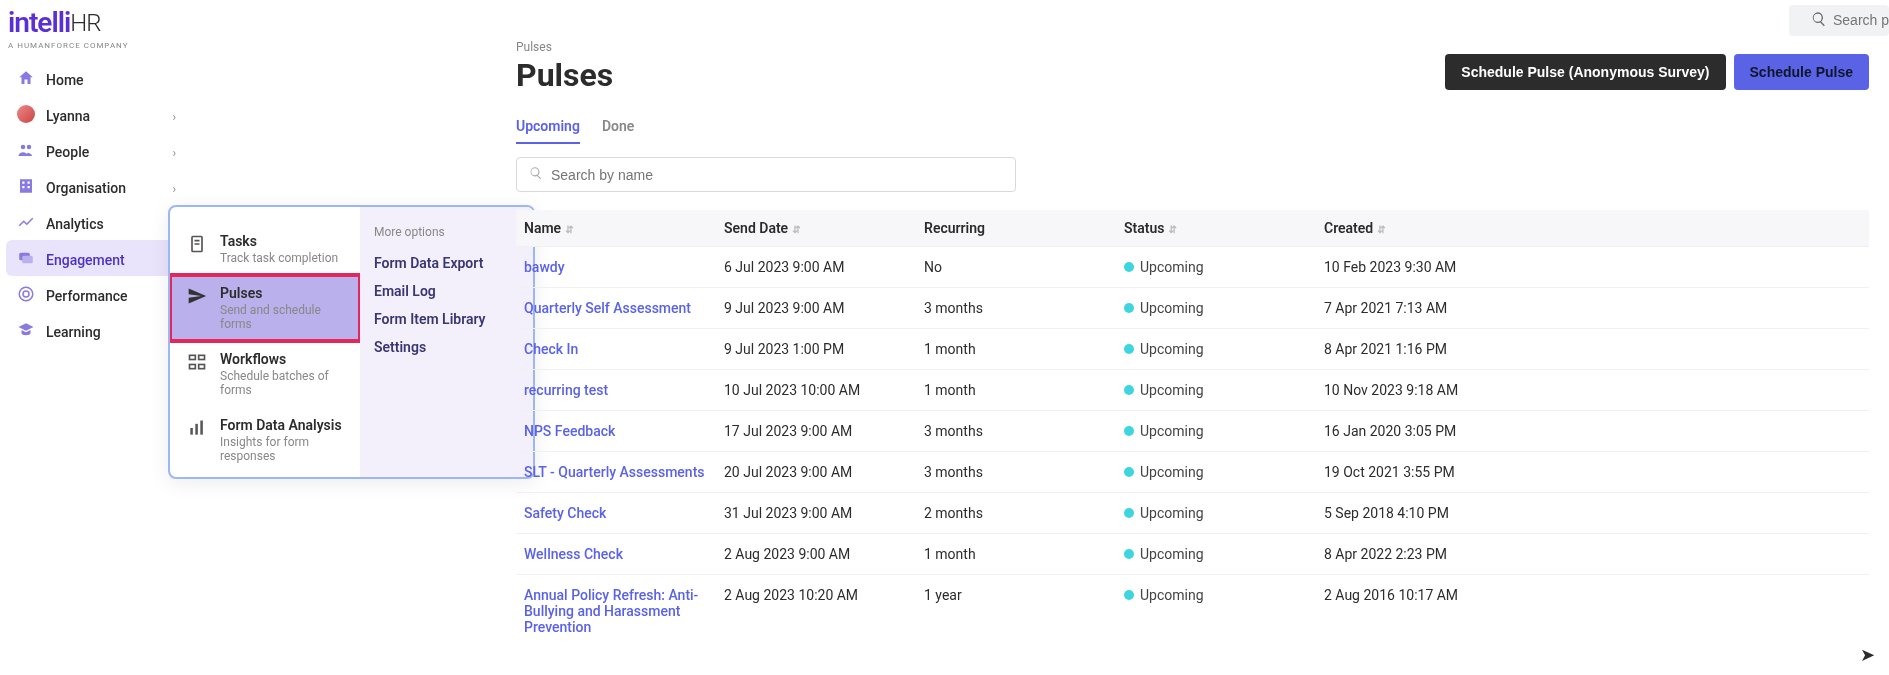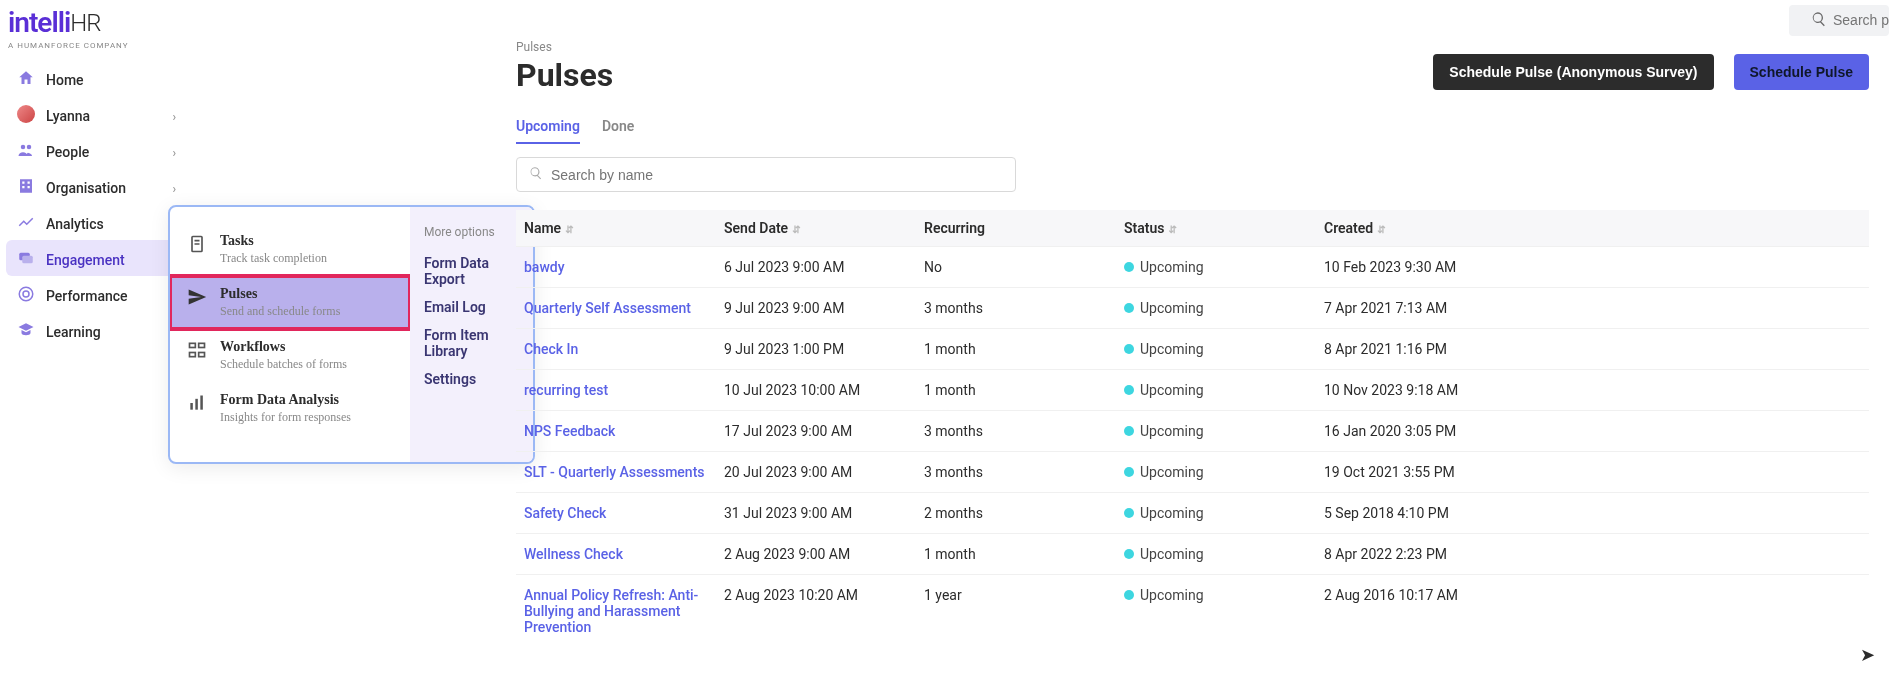--- a/index.html
+++ b/index.html
@@ -21,38 +21,38 @@
 .sidebar { position: absolute; top: 60px; left: 6px; width: 180px; }
 .nav-item { display: flex; align-items: flex-end; padding: 8px 10px; border-radius: 6px; cursor: pointer; color: #2c2c2c; font-weight: 500; position: relative; }
 .nav-item.active { background: #e9e4fc; color: #4a32c2; }
 .nav-item .icon { width: 20px; height: 20px; margin-right: 10px; display: flex; align-items: center; justify-content: center; }
 .nav-item .icon svg { width: 18px; height: 18px; }
 .nav-item .chevron { margin-left: auto; color: #999; font-size: 12px; }
 .avatar-icon { width: 18px; height: 18px; border-radius: 50%; background: linear-gradient(135deg,#e88,#c44); }
 
 
 .flyout { position: absolute; top: 205px; left: 168px; width: 367px; background: #fff; border: 2px solid #9bb8f5; border-radius: 8px; box-shadow: 0 4px 20px rgba(0,0,0,0.08); display: flex; overflow: hidden; }
-.flyout-left { width: 240px; padding: 16px 0 27px 0; font-family: Liberation Serif, serif; }
+.flyout-left { width: 190px; padding: 16px 0 4px 0; }
 .flyout-right { flex: 1; background: #f3f0fc; padding: 18px 14px; }
 .fly-item { display: flex; gap: 12px; padding: 10px 16px; cursor: pointer; align-items: flex-start; }
 .fly-item .fi-icon { width: 22px; height: 22px; color: #555; flex-shrink: 0; display:flex; align-items:center; justify-content:center;}
 .fly-item .fi-icon svg{width:20px;height:20px;}
 .fly-item .fi-title { font-weight: 600; font-size: 14px; color: #2c2c2c; }
 .fly-item .fi-sub { font-size: 12px; color: #888; margin-top: 2px; }
 .fly-item.selected { background: #b9b0ec; border-radius: 0; }
 .fly-item.selected.framed { outline: 4px solid #e1275c; outline-offset: -2px; }
 .flyout-right .fr-header { font-size: 12px; color: #888; margin-bottom: 10px; }
 .flyout-right .fr-link { display: block; font-weight: 600; font-size: 14px; color: #3a3672; padding: 6px 0; cursor: pointer; }
 
 
 .main { position: absolute; top: 40px; left: 516px; right: 20px; }
 .breadcrumb { font-size: 12px; color: #888; }
 .page-title { font-size: 32px; font-weight: 700; margin-top: 2px; }
 .header-row { display: flex; align-items: flex-start; }
-.header-btns { margin-left: auto; display: flex; gap: 20px; }
+.header-btns { margin-left: auto; display: flex; gap: 8px; }
 .btn { padding: 10px 16px; border-radius: 4px; font-weight: 600; font-size: 14px; border: none; cursor: pointer; white-space: nowrap; }
 .btn-dark { background: #2c2c2c; color: #fff; }
 .btn-primary { background: #5a62e6; color: #0f172a; }
 
 .tabs { margin-top: 24px; display: flex; gap: 22px; border-bottom: 1px solid transparent; }
 .tab { padding-bottom: 8px; font-weight: 600; color: #888; cursor: pointer; }
 .tab.active { color: #5a62e6; border-bottom: 2px solid #5a62e6; }
 
 .search-field { margin-top: 12px; width: 500px; border: 1px solid #d9d9d9; border-radius: 4px; padding: 8px 12px; display: flex; align-items: center; gap: 8px; }
 .search-field svg{width:14px;height:14px;fill:#aaa;}

